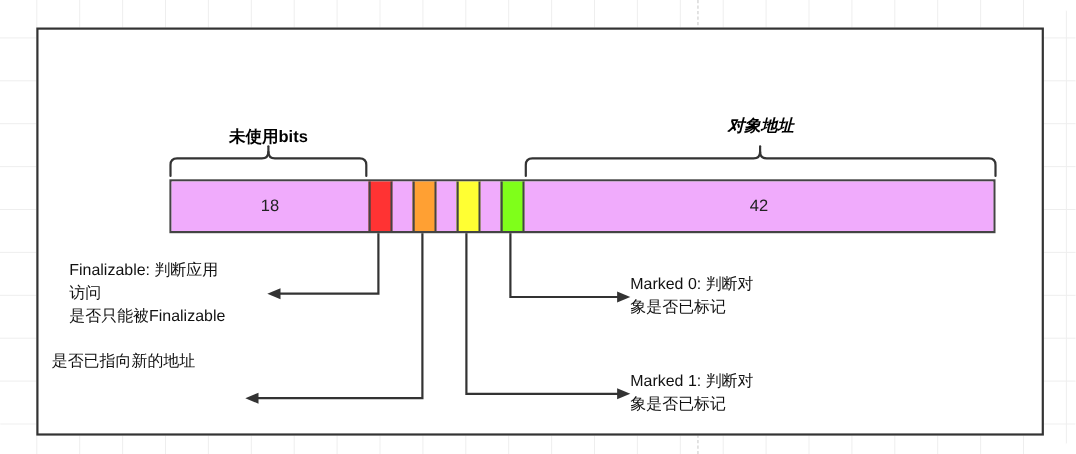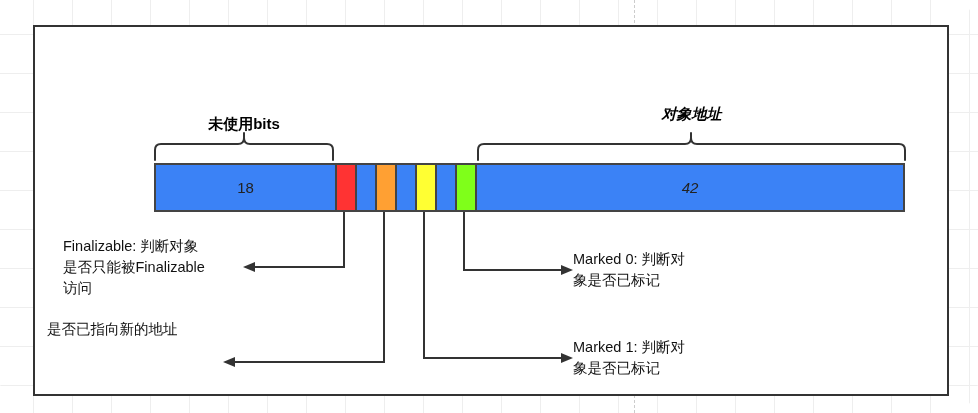--- a/index.html
+++ b/index.html
@@ -58,21 +58,21 @@
     background: #ffffff;
   }
   .cell {
     height: 100%;
     box-sizing: border-box;
     display: flex;
     align-items: center;
     justify-content: center;
     font-size: 15px;
     color: #222222;
-    background: #3b82f6;
+    background: #f0abfc;
   }
   .cell.sep {
     border-left: 2px solid #444444;
     border-right: 2px solid #444444;
   }
   
   .grouplabel {
     position: absolute;
     font-size: 15px;
     font-weight: bold;
@@ -141,27 +141,27 @@
 
   <div id="bitbar">
     <div class="cell" style="width:179px;">18</div>
     <div class="cell sep" style="width:22px;background:#ff3333;"></div>
     <div class="cell" style="width:18px;"></div>
     <div class="cell sep" style="width:22px;background:#ffa033;"></div>
     <div class="cell" style="width:18px;"></div>
     <div class="cell sep" style="width:22px;background:#ffff33;"></div>
     <div class="cell" style="width:18px;"></div>
     <div class="cell sep" style="width:22px;background:#7fff1a;"></div>
-    <div class="cell" style="flex:1;font-style:italic;">42</div>
+    <div class="cell" style="flex:1;">42</div>
   </div>
 
   <div class="note" id="note-final">
-    <div>Finalizable: 判断对象</div>
+    <div>Finalizable: 判断应用</div>
+    <div>访问</div>
     <div>是否只能被Finalizable</div>
-    <div>访问</div>
   </div>
 
   <div class="note" id="note-remap">
     <div>是否已指向新的地址</div>
   </div>
 
   <div class="note center" id="note-marked0">
     <div>Marked 0: 判断对</div>
     <div>象是否已标记</div>
   </div>

